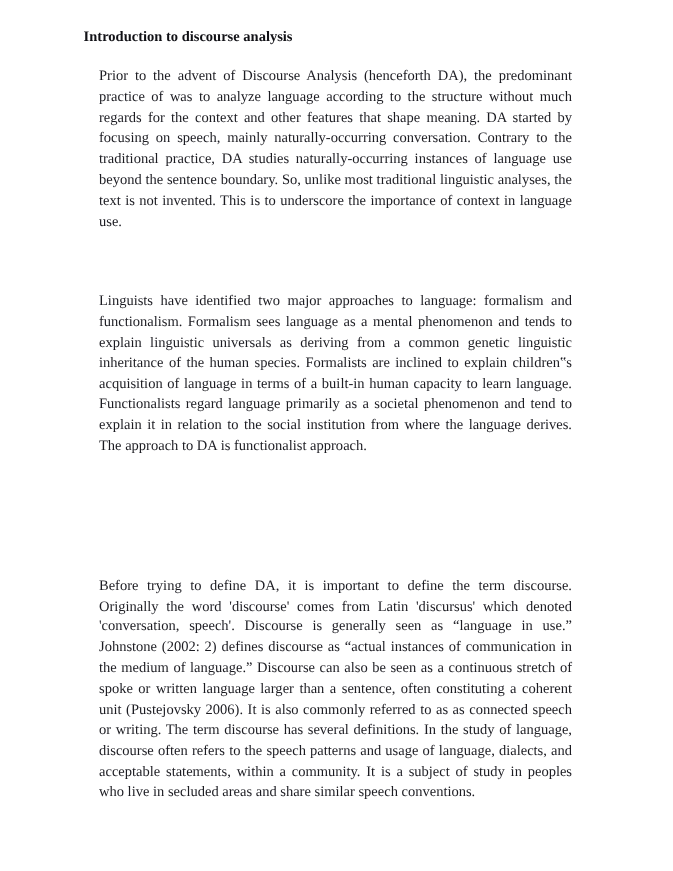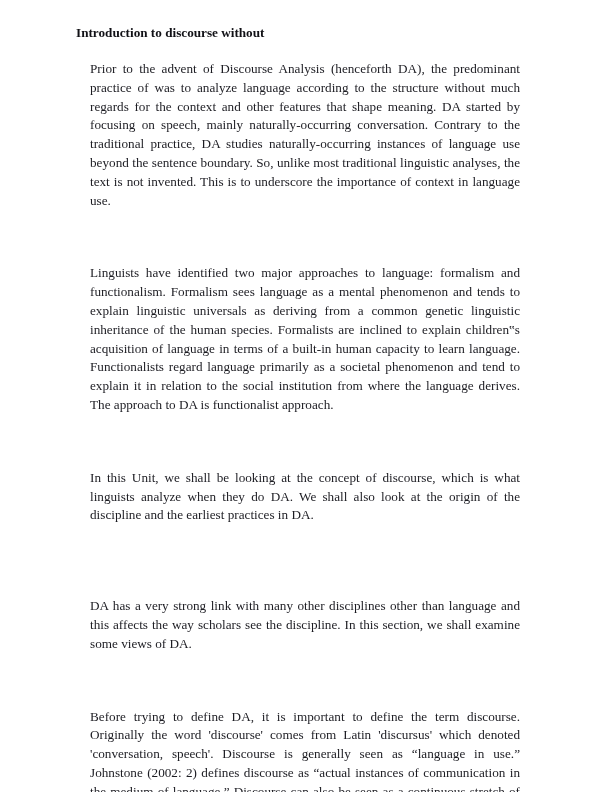--- a/index.html
+++ b/index.html
@@ -60,35 +60,33 @@
 </style>
 </head>
 <body>
 
 <div class="page">
   <div class="content">
 
 
     <div class="gap-title"></div>
 
-    <h2 class="section-heading">Introduction to discourse without</h2>
+    <h2 class="section-heading">Introduction to discourse analysis</h2>
 
     <p class="para">Prior to the advent of Discourse Analysis (henceforth DA), the predominant practice of was to analyze language according to the structure without much regards for the context and other features that shape meaning. DA started by focusing on speech, mainly naturally-occurring conversation. Contrary to the traditional practice, DA studies naturally-occurring instances of language use beyond the sentence boundary. So, unlike most traditional linguistic analyses, the text is not invented. This is to underscore the importance of context in language use.</p>
 
     <div class="gap-para"></div>
 
     <p class="para">Linguists have identified two major approaches to language: formalism and functionalism. Formalism sees language as a mental phenomenon and tends to explain linguistic universals as deriving from a common genetic linguistic inheritance of the human species. Formalists are inclined to explain children‟s acquisition of language in terms of a built-in human capacity to learn language. Functionalists regard language primarily as a societal phenomenon and tend to explain it in relation to the social institution from where the language derives. The approach to DA is functionalist approach.</p>
 
     <div class="gap-para"></div>
 
-    <p class="para">In this Unit, we shall be looking at the concept of discourse, which is what linguists analyze when they do DA. We shall also look at the origin of the discipline and the earliest practices in DA.</p>
 
     <div class="gap-section"></div>
 
 
-    <p class="para">DA has a very strong link with many other disciplines other than language and this affects the way scholars see the discipline. In this section, we shall examine some views of DA.</p>
 
     <div class="gap-para"></div>
 
     <p class="para"><span>Before trying to define DA, it is important to define the term discourse. Originally the word 'discourse' comes from Latin '</span><span class="it">discursus</span><span>' which denoted 'conversation, speech'. Discourse is generally seen as “language in use.” Johnstone (2002: 2) defines discourse as “actual instances of communication in the medium of language.” Discourse can also be seen as a continuous stretch of spoke or written language larger than a sentence, often constituting a coherent unit (Pustejovsky 2006). It is also commonly referred to as as connected speech or writing. The term discourse has several definitions. In the study of language, discourse often refers to the speech patterns and usage of language, dialects, and acceptable statements, within a community. It is a subject of study in peoples who live in secluded areas and share similar speech conventions.</span></p>
 
   </div>
 </div>
 
 </body></html>

